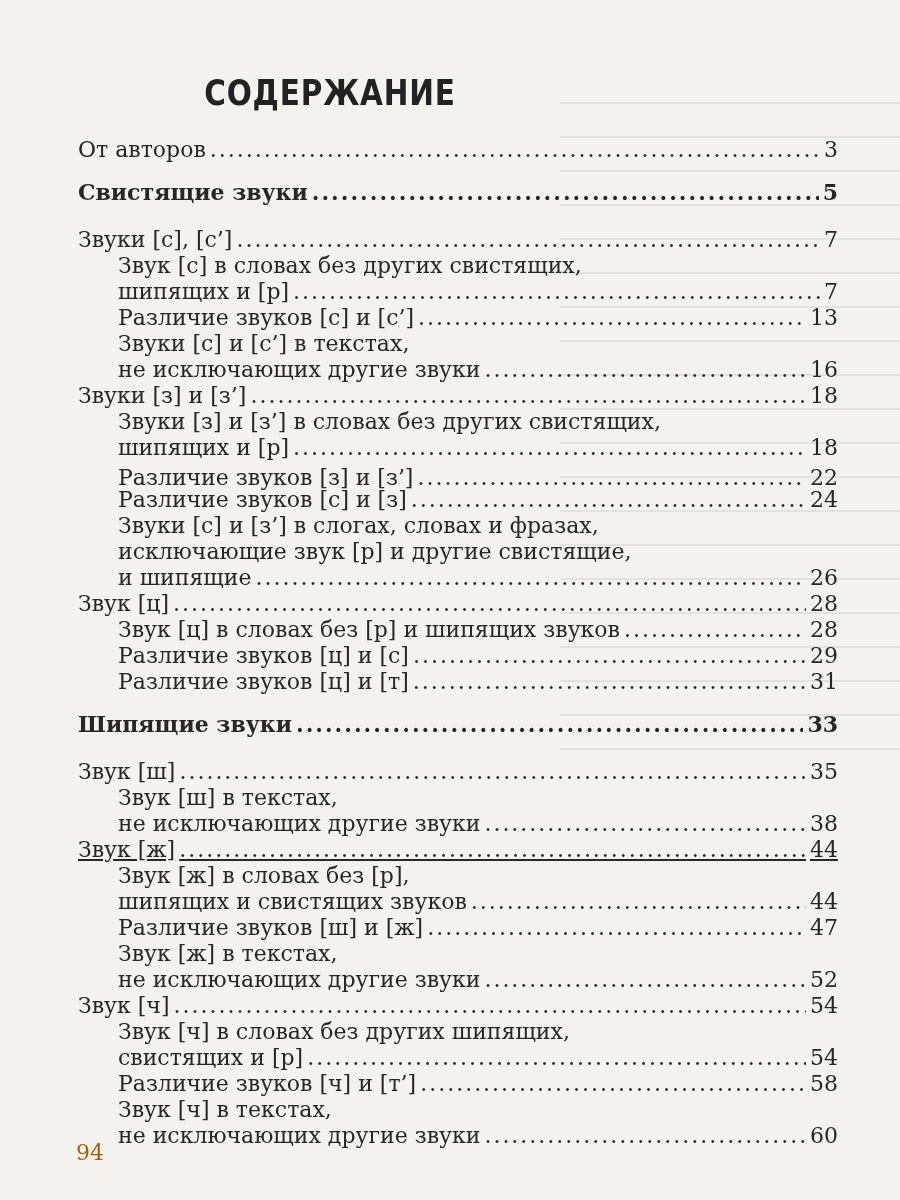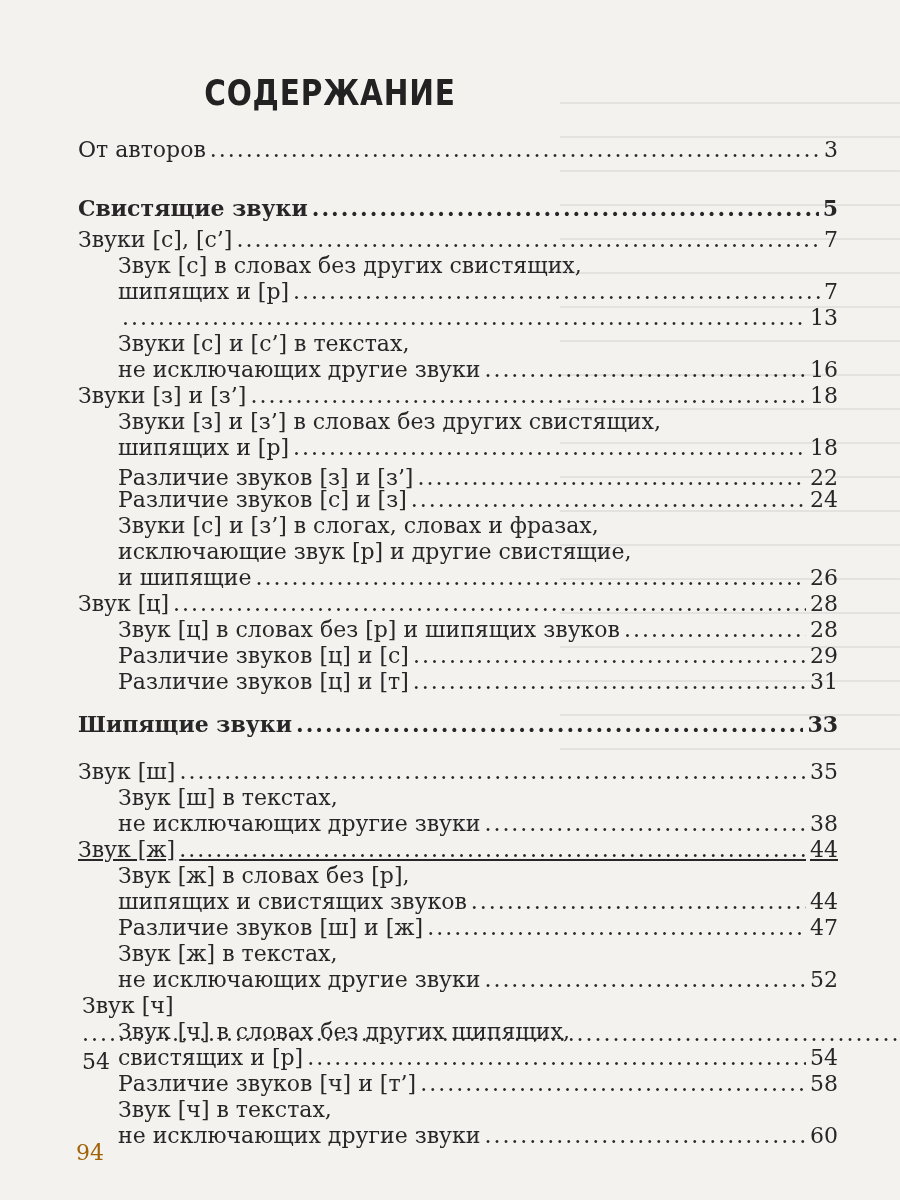--- a/index.html
+++ b/index.html
@@ -53,41 +53,42 @@
 <div class="ghost"></div>
 
 <div class="title">СОДЕРЖАНИЕ</div>
 
 <div class="toc" id="toc">
     <div class="row" style="top: 0px;">
       <span class="label">От авторов</span>
       <span class="dots"></span>
       <span class="page">3</span>
     </div>
-    <div class="row bold" style="top: 58px;">
+    <div class="row bold" style="top: 42px;">
       <span class="label">Свистящие звуки</span>
       <span class="dots"></span>
       <span class="page">5</span>
     </div>
     <div class="row" style="top: 90px;">
       <span class="label">Звуки [с], [с’]</span>
       <span class="dots"></span>
       <span class="page">7</span>
     </div>
     <div class="row sub nodots" style="top: 116px;">
       <span class="label">Звук [с] в словах без других свистящих,</span>
       <span class="dots"></span>
       <span class="page"></span>
     </div>
     <div class="row sub" style="top: 142px;">
       <span class="label">шипящих и [р]</span>
       <span class="dots"></span>
       <span class="page">7</span>
     </div>
     <div class="row sub" style="top: 168px;">
+      <span class="label">Различие звуков [с] и [с’]</span>
       <span class="dots"></span>
       <span class="page">13</span>
     </div>
     <div class="row sub nodots" style="top: 194px;">
       <span class="label">Звуки [с] и [с’] в текстах,</span>
       <span class="dots"></span>
       <span class="page"></span>
     </div>
     <div class="row sub" style="top: 220px;">
       <span class="label">не исключающих другие звуки</span>
@@ -197,21 +198,21 @@
     <div class="row sub nodots" style="top: 804px;">
       <span class="label">Звук [ж] в текстах,</span>
       <span class="dots"></span>
       <span class="page"></span>
     </div>
     <div class="row sub" style="top: 830px;">
       <span class="label">не исключающих другие звуки</span>
       <span class="dots"></span>
       <span class="page">52</span>
     </div>
-    <div class="row" style="top: 856px; flex-direction: column;">
+    <div class="row" style="top: 856px;">
       <span class="label">Звук [ч]</span>
       <span class="dots"></span>
       <span class="page">54</span>
     </div>
     <div class="row sub nodots" style="top: 882px;">
       <span class="label">Звук [ч] в словах без других шипящих,</span>
       <span class="dots"></span>
       <span class="page"></span>
     </div>
     <div class="row sub" style="top: 908px;">

